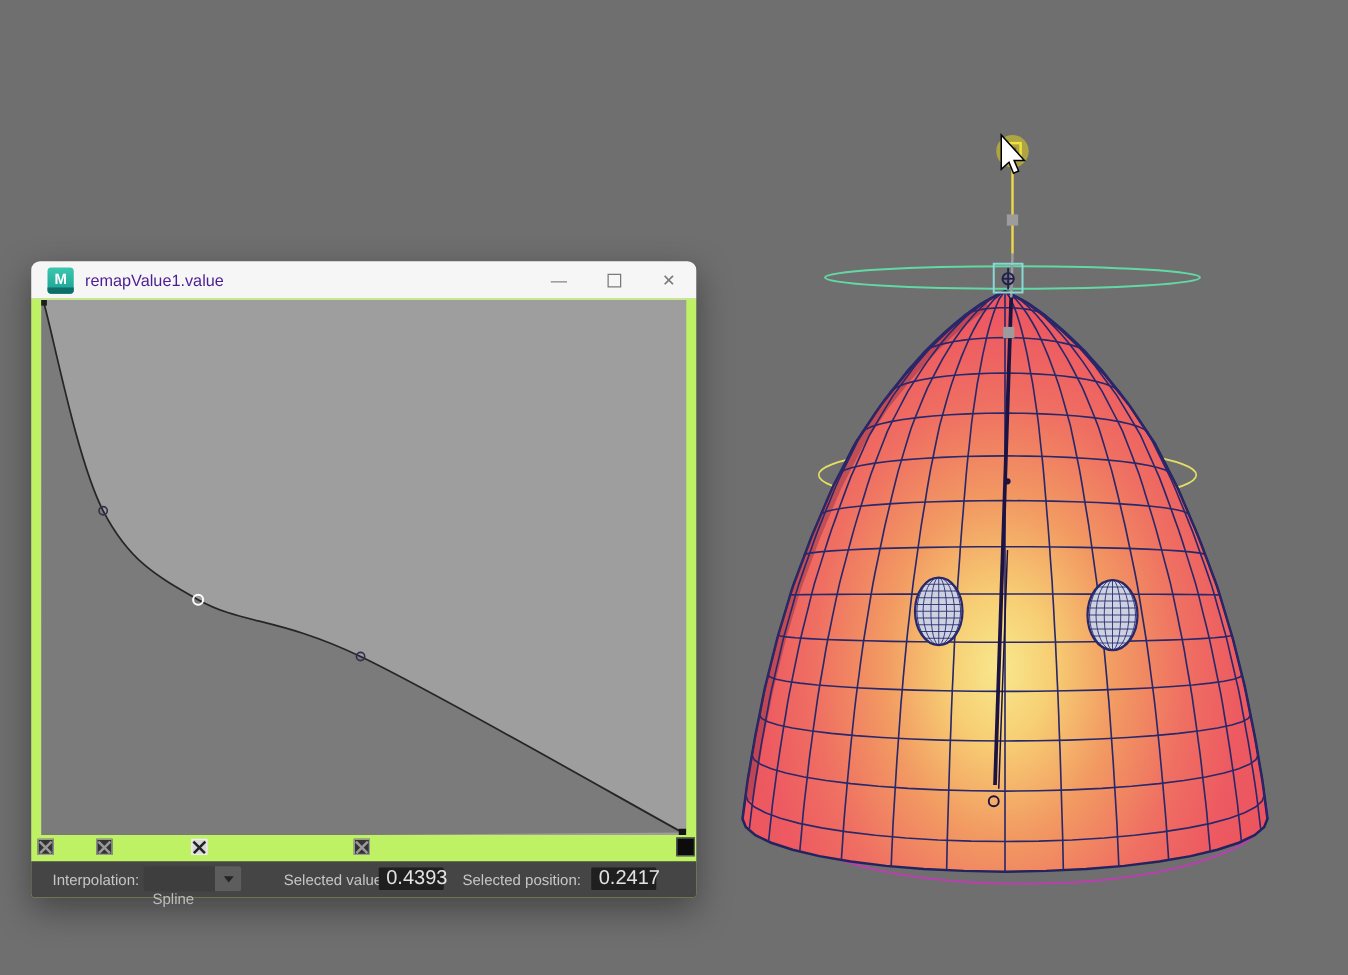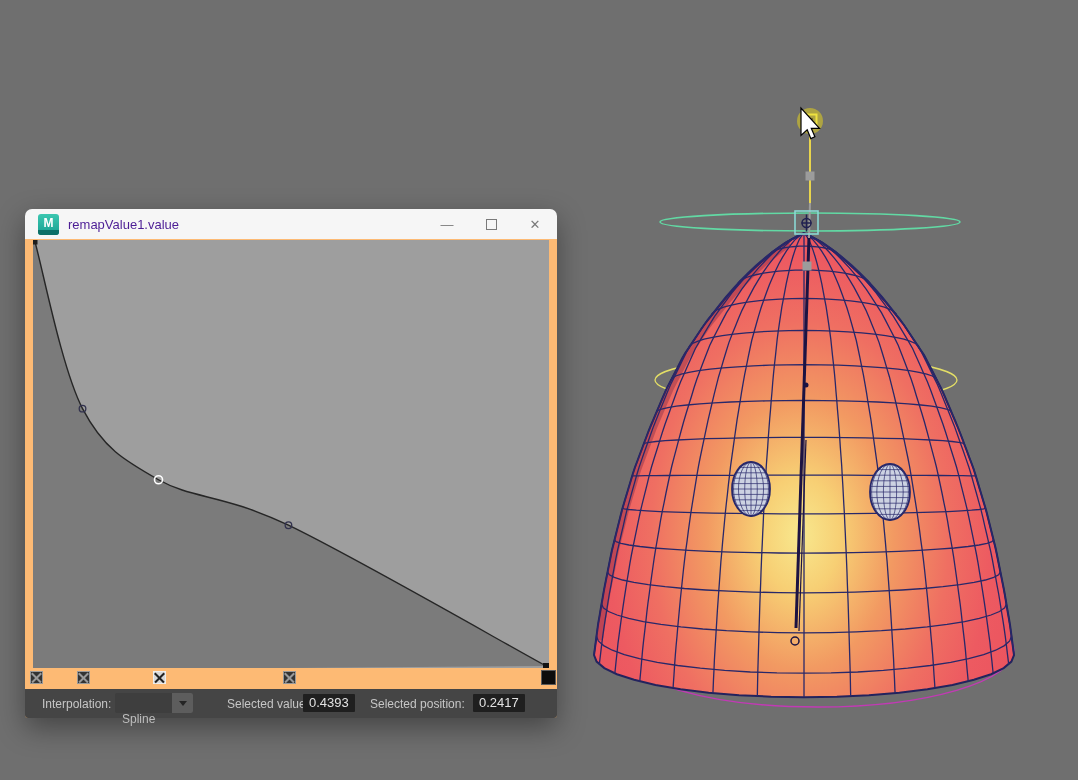--- a/index.html
+++ b/index.html
@@ -15,21 +15,21 @@
     background:linear-gradient(#3cc7b0,#17a092);position:relative;
     color:#fff;font-weight:bold;font-size:12px;text-align:center;line-height:18px;}
   .maya-icon::after{content:"";position:absolute;left:0;right:0;bottom:0;height:5px;
     background:#0d6f67;border-radius:0 0 3px 3px;}
   .title-text{margin-left:9px;font-size:13px;color:#4c1d95;}
   .winbtns{margin-left:auto;display:flex;align-items:center;height:100%;}
   .wbtn{width:44px;height:100%;display:flex;align-items:center;justify-content:center;
     color:#7a7a7a;font-size:13px;cursor:default;}
   .wbtn .box{width:9px;height:9px;border:1px solid #7a7a7a;display:block;}
 
-  .winbody{position:absolute;left:0;top:30px;width:532px;height:479px;background:#fdba74;
+  .winbody{position:absolute;left:0;top:30px;width:532px;height:479px;background:#bef264;
     border-radius:0 0 3px 3px;}
   #curve{position:absolute;left:8px;top:1px;background:#9e9e9e;display:block;}
   #markers{position:absolute;left:0;top:432px;width:532px;height:16px;}
   .marker{position:absolute;top:0;width:11px;height:11px;background:#333;border:1px solid #999;box-sizing:content-box;}
   .marker::before,.marker::after{content:"";position:absolute;left:-1px;top:5px;width:13px;height:1.5px;background:#9a9a9a;}
   .marker::before{transform:rotate(45deg);}
   .marker::after{transform:rotate(-45deg);}
   .marker.sel{background:#d8d8d8;border-color:#eee;}
   .marker.sel::before,.marker.sel::after{background:#222;}
   .marker.end{width:13px;height:13px;top:-1px;background:#0c0c0c;border-color:#5a5a5a;}
@@ -39,21 +39,21 @@
     border-radius:0 0 3px 3px;font-size:12px;color:#c6c6c6;}
   .bar .lbl{position:absolute;top:8px;}
   .dropdown{position:absolute;left:90px;top:4px;width:78px;height:20px;background:#3e3e3e;
     border-radius:2px;display:flex;align-items:center;}
   .dropdown .val{flex:1;padding-left:7px;color:#bdbdbd;font-size:12px;margin-top:31px;}
   .dropdown .arrow{width:21px;height:20px;background:#5d5d5d;border-radius:0 2px 2px 0;
     display:flex;align-items:center;justify-content:center;}
   .dropdown .arrow i{display:block;width:0;height:0;border-left:4px solid transparent;
     border-right:4px solid transparent;border-top:5px solid #242424;}
   .field{position:absolute;top:5px;width:52px;height:18px;background:#1f1f1f;color:#e2e2e2;
-    font-size:13px;line-height:18px;padding-left:6px;box-sizing:border-box;border-radius:1px;}
+    font-size:16px;line-height:18px;padding-left:6px;box-sizing:border-box;border-radius:1px;}
 </style>
 </head>
 <body>
 
 <div id="viewport">
   <svg id="scene" width="1078" height="780" viewBox="0 0 1078 780">
       <defs>
         <radialGradient id="coneG" gradientUnits="userSpaceOnUse" cx="800" cy="535" r="310" gradientTransform="matrix(1 0 0 1.44 0 -235.4)">
           <stop offset="0" stop-color="#f8e88e"></stop>
           <stop offset="0.13" stop-color="#f7cf74"></stop>

